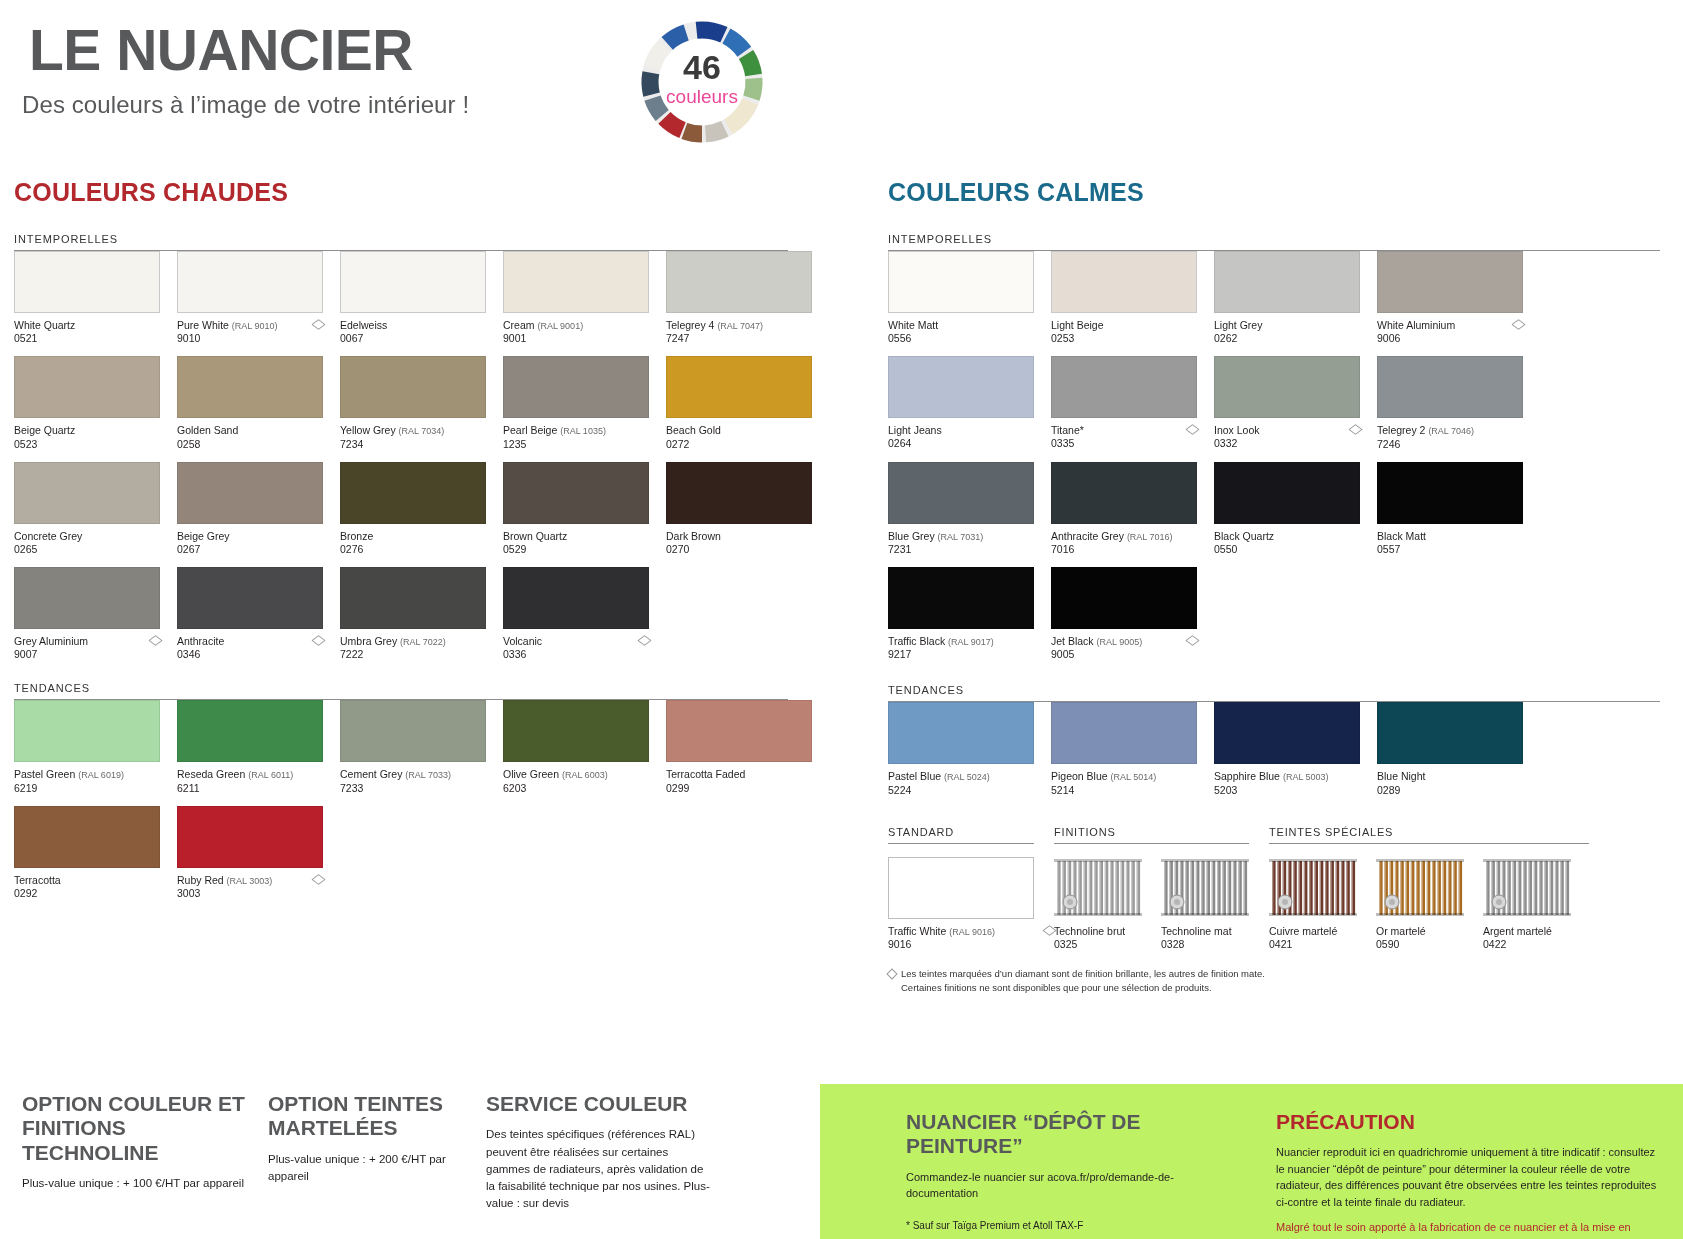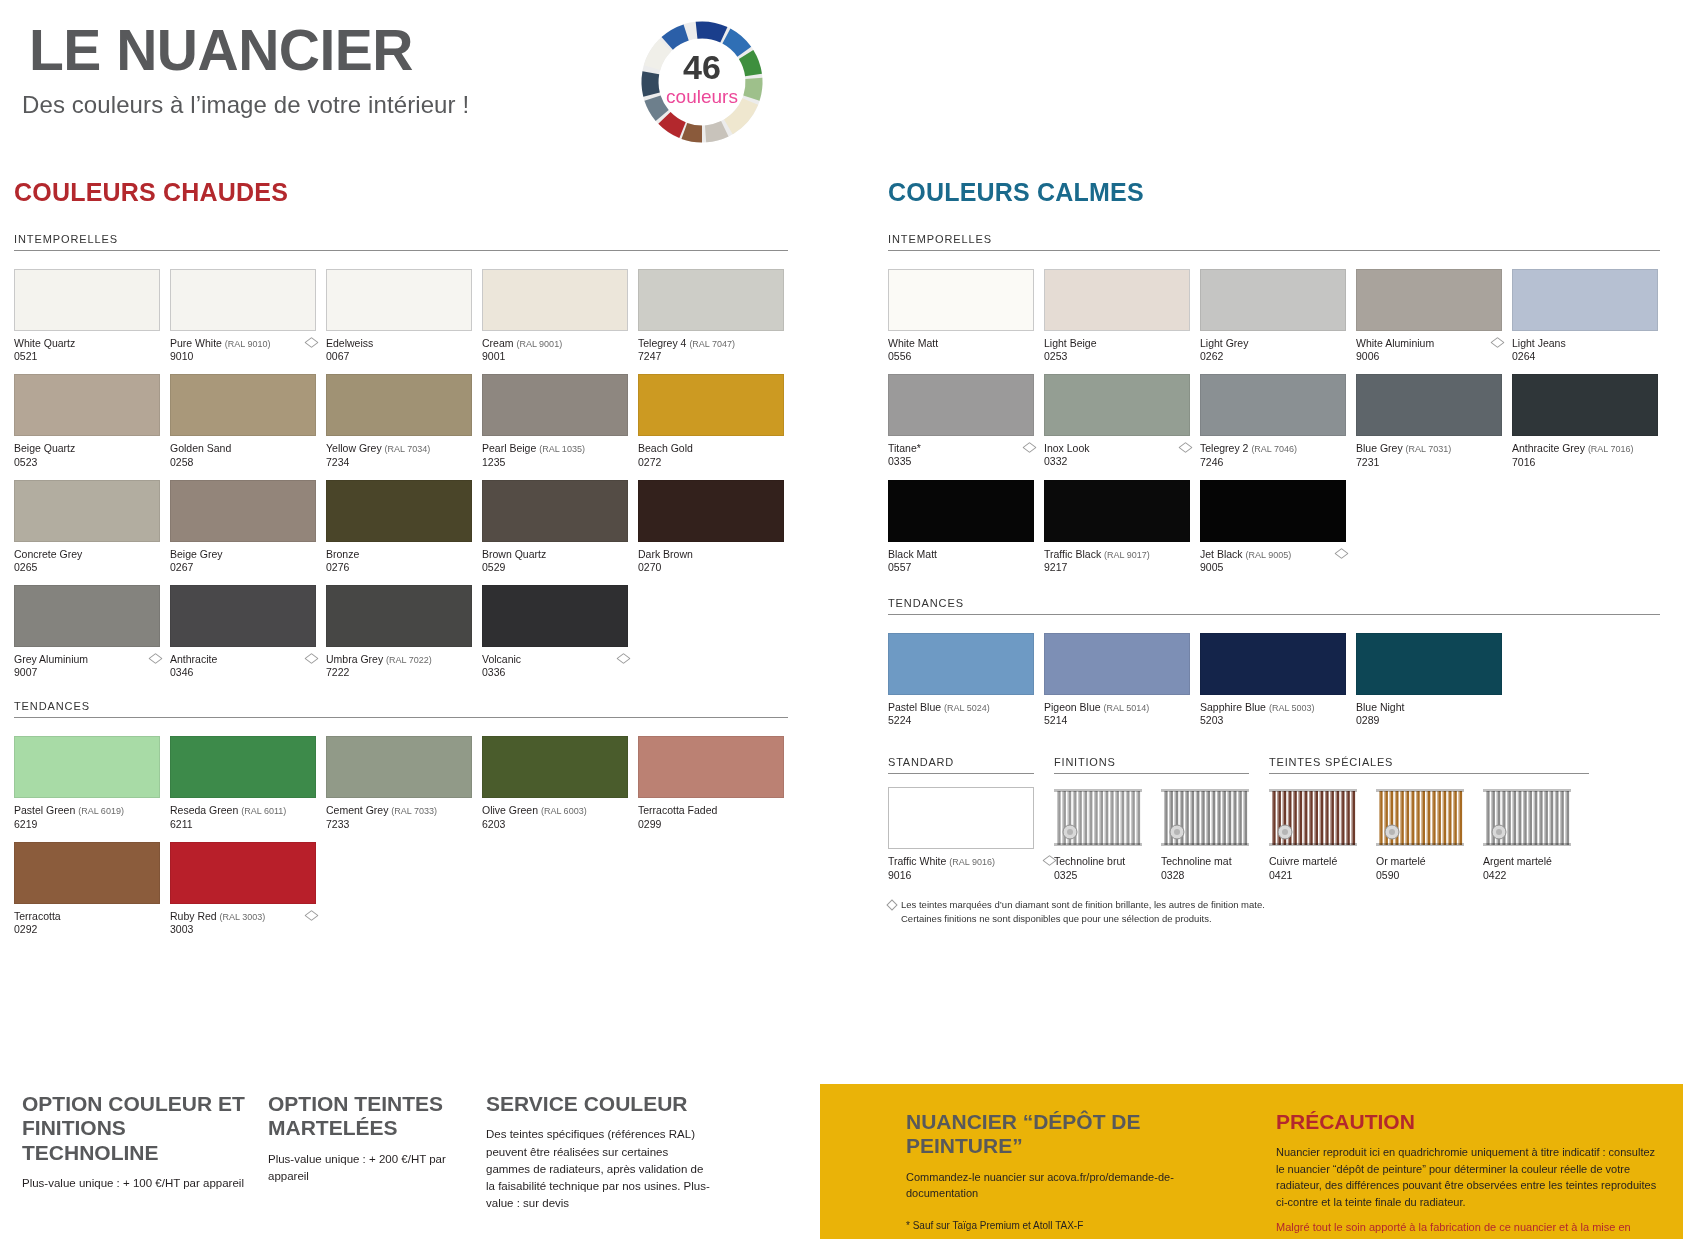--- a/index.html
+++ b/index.html
@@ -35,27 +35,27 @@
   
   .col-left  { position:absolute; left:14px;  top:178px; width:800px; }
   .col-right { position:absolute; left:888px; top:178px; width:780px; }
 
   .col-title { font-size:25px; font-weight:700; letter-spacing:0.2px; margin:0 0 26px 0; }
   .col-title.warm { color:#b3282d; }
   .col-title.calm { color:#1a6a8c; }
 
   .sec-label {
     font-size:11px; letter-spacing:0.9px; color:#333; text-transform:uppercase;
-    padding-bottom:5px; border-bottom:1px solid #8d8d8d; margin-bottom:18px;
+    padding-bottom:5px; border-bottom:1px solid #8d8d8d; margin-bottom:0;
   }
   .sec-label.left-w  { width:774px; }
   .sec-label.right-w { width:772px; }
 
   
-  .grid { display:flex; flex-wrap:wrap; gap:0 10px; }
+  .grid { display:flex; flex-wrap:wrap; gap:0 17px; }
   .sw { width:146px; margin-bottom:11px; }
   .chip { width:146px; height:62px; border:1px solid rgba(0,0,0,0.08); }
   .chip.bordered { border:1px solid #c9c9c9; }
   .nm {
     font-size:10.5px; color:#231f20; margin-top:6px; line-height:1.25;
     position:relative; padding-right:16px;
   }
   .nm .ral { font-size:9px; color:#6a6a6a; }
   .code { font-size:10.5px; color:#231f20; line-height:1.25; }
   .dia {
@@ -80,21 +80,21 @@
   .footnote .d {
     display:inline-block; width:8px; height:8px; border:1px solid #9a9a9a;
     transform:rotate(45deg); margin-right:5px; position:relative; top:1px;
   }
 
   
   .bottom { position:absolute; left:0; top:1078px; width:1683px; height:161px; }
   .bottom-left { position:absolute; left:22px; top:14px; width:790px; display:flex; }
   .bl-h { font-size:21px; font-weight:700; color:#58595b; line-height:1.16; margin:0 0 10px 0; }
   .bl-p { font-size:11.5px; color:#231f20; line-height:1.5; }
-  .grey-panel { position:absolute; left:820px; top:6px; width:863px; height:155px; background:#eab308; }
+  .grey-panel { position:absolute; left:820px; top:6px; width:863px; height:155px; background:#bef264; }
   .gp-inner { position:absolute; left:86px; top:26px; width:760px; display:flex; gap:40px; }
   .gp-h { font-size:21px; font-weight:700; color:#58595b; line-height:1.16; margin:0 0 10px 0; }
   .gp-h.red { color:#b3282d; }
   .gp-p { font-size:11px; color:#231f20; line-height:1.5; }
   .gp-p.red { color:#b3282d; }
   .gp-small { font-size:10px; color:#231f20; margin-top:18px; }
 </style>
 </head>
 <body>
 
@@ -312,20 +312,25 @@
         </div>
         <div class="sw">
           <div class="chip" style="background: rgb(94, 101, 106);"></div>
           <div class="nm">Blue Grey <span class="ral">(RAL 7031)</span></div>
           <div class="code">7231</div>
         </div>
         <div class="sw">
           <div class="chip" style="background: rgb(47, 54, 57);"></div>
           <div class="nm">Anthracite Grey <span class="ral">(RAL 7016)</span></div>
           <div class="code">7016</div>
+        </div>
+        <div class="sw">
+          <div class="chip" style="background: rgb(22, 22, 26);"></div>
+          <div class="nm">Black Quartz</div>
+          <div class="code">0550</div>
         </div>
         <div class="sw">
           <div class="chip" style="background: rgb(6, 6, 6);"></div>
           <div class="nm">Black Matt</div>
           <div class="code">0557</div>
         </div>
         <div class="sw">
           <div class="chip" style="background: rgb(10, 10, 10);"></div>
           <div class="nm">Traffic Black <span class="ral">(RAL 9017)</span></div>
           <div class="code">9217</div>

